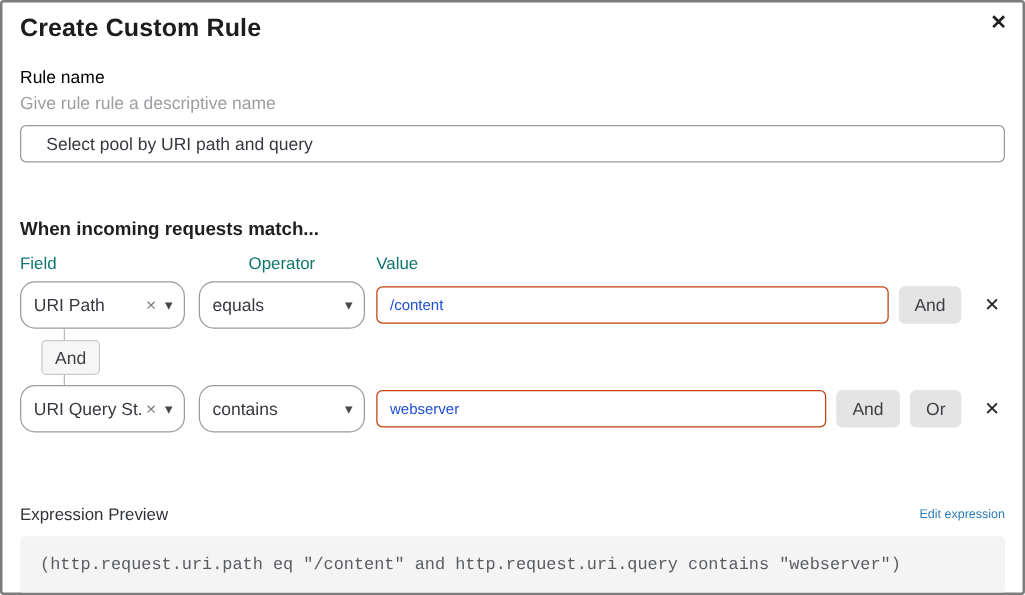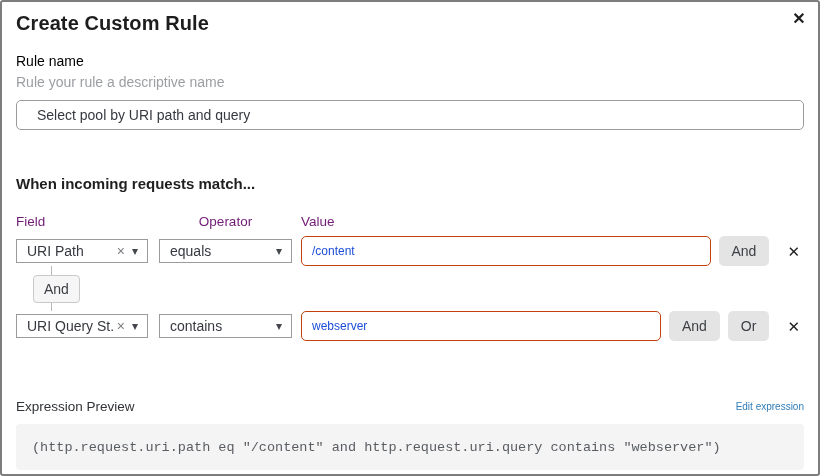--- a/index.html
+++ b/index.html
@@ -71,37 +71,37 @@
   }
   .match-heading {
     margin-top: 45px;
     font-size: 15px;
     font-weight: 700;
     color: #1f1f1f;
     line-height: 17px;
   }
   .col-labels {
     display: flex;
-    margin-top: 23px;
+    margin-top: 12px;
     font-size: 13.5px;
-    color: #701a75;
+    color: #0f766e;
     line-height: 14px;
   }
   .col-labels .col-field { width: 132px; margin-right: 11px; }
   .col-labels .col-operator { width: 133px; margin-right: 9px; text-align: center; }
   .col-labels .col-value { flex: 1; }
   .cond-row {
     display: flex;
     align-items: center;
     margin-top: 7px;
   }
   .select-box {
-    height: 24px;
+    height: 38px;
     border: 1px solid #9b9b9b;
-    border-radius: 0;
+    border-radius: 12px;
     background: #fff;
     display: flex;
     align-items: center;
     padding: 0 9px 0 10px;
     cursor: pointer;
     flex: none;
   }
   .select-box.field-select { width: 132px; margin-right: 11px; }
   .select-box.operator-select { width: 133px; margin-right: 9px; }
   .select-text {
@@ -222,21 +222,21 @@
 </head>
 <body>
 
 <div class="dialog">
 
   <button class="close-btn">✕</button>
 
   <div class="title">Create Custom Rule</div>
 
   <div class="rule-label">Rule name</div>
-  <div class="rule-desc">Rule your rule a descriptive name</div>
+  <div class="rule-desc">Give rule rule a descriptive name</div>
   <input class="text-input" type="text" value="Select pool by URI path and query" style="">
 
   <div class="match-heading">When incoming requests match...</div>
 
   <div class="col-labels">
     <div class="col-field">Field</div>
     <div class="col-operator">Operator</div>
     <div class="col-value">Value</div>
   </div>
 

